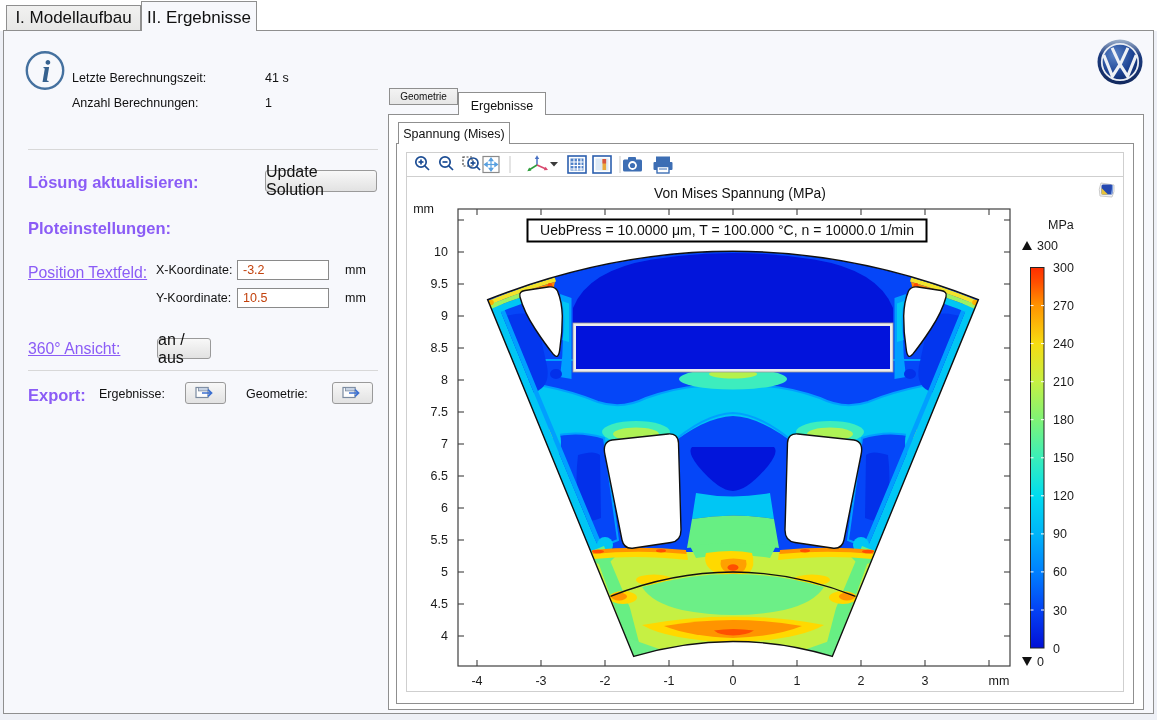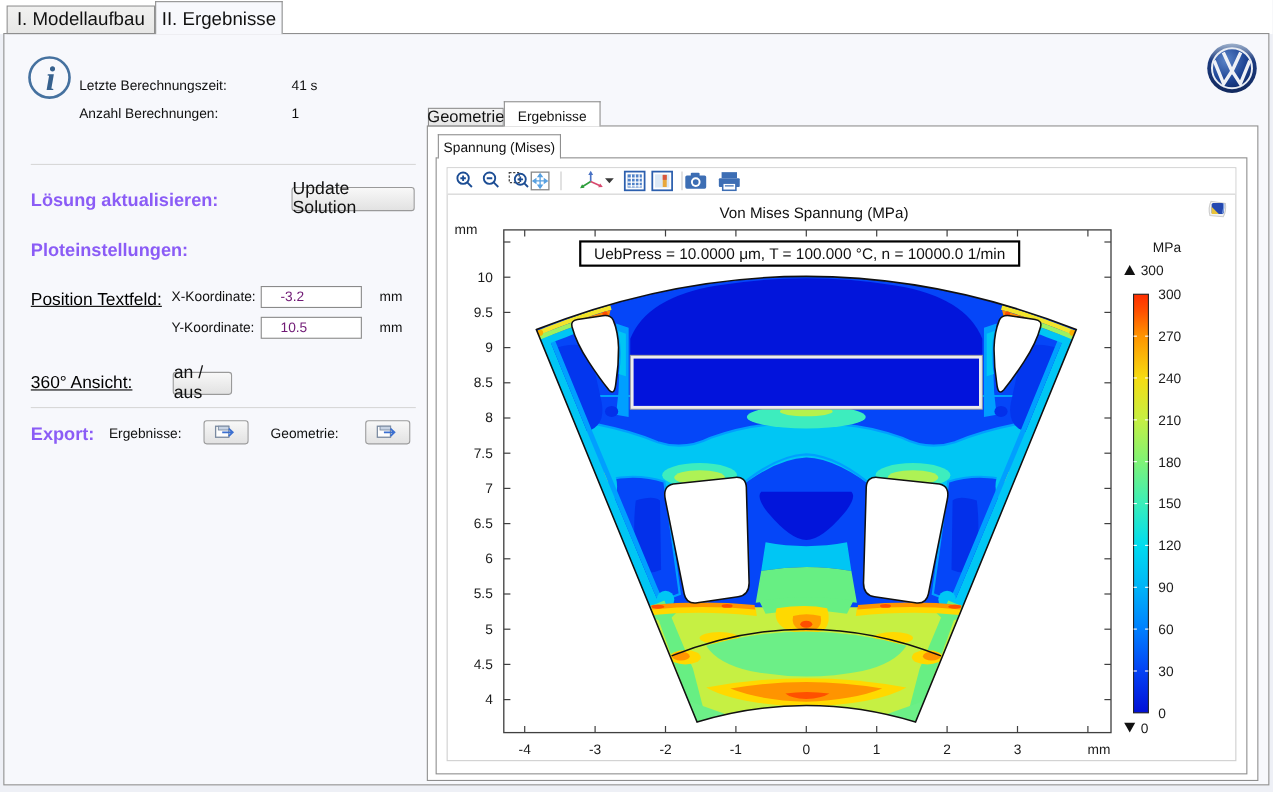--- a/index.html
+++ b/index.html
@@ -3,22 +3,22 @@
 <style>
 *{margin:0;padding:0;box-sizing:border-box}
 html,body{width:1157px;height:720px;background:#eef0f6;font-family:"Liberation Sans",sans-serif;overflow:hidden}
 .abs{position:absolute}
 body{position:relative}
 .toptab{position:absolute;font-weight:normal;font-size:17px;color:#111;display:flex;align-items:center;justify-content:center;border:1px solid #8f8f8f}
 .btn{position:absolute;display:flex;align-items:center;justify-content:center;font-size:16px;color:#111;
  background:linear-gradient(#f8f8f8,#eeeeee 45%,#e2e2e2);border:1px solid #9a9a9a;border-radius:3px}
 .lbl{position:absolute;font-size:12.5px;color:#111;white-space:nowrap}
 .h1{position:absolute;font-size:16.5px;font-weight:bold;color:#8b5cf6;white-space:nowrap}
-.ul{position:absolute;font-size:15.8px;color:#000000;text-decoration:underline;white-space:nowrap}
-.inp{position:absolute;border:1px solid #8a8a8a;background:#fff;font-size:12.5px;color:#701a75;display:flex;align-items:center;padding-left:17px}
+.ul{position:absolute;font-size:15.8px;color:#8b5cf6;text-decoration:underline;white-space:nowrap}
+.inp{position:absolute;border:1px solid #8a8a8a;background:#fff;font-size:12.5px;color:#c2410c;display:flex;align-items:center;padding-left:5px}
 .sep{position:absolute;height:1px;background:#d8d8d8}
 </style></head>
 <body>
 
 <div class="abs" style="left:0;top:0;width:1157px;height:31px;background:#ffffff"></div>
 
 <div class="abs" style="left:3px;top:30px;width:1151px;height:684px;background:#f7f8fc;border:1px solid #8f8f8f"></div>
 
 <div class="toptab" style="left:6px;top:5px;width:135px;height:26px;background:linear-gradient(#f1f1f0,#e7e7e6)">I. Modellaufbau</div>
 <div class="toptab" style="left:141px;top:1px;width:116px;height:30px;background:#f7f8fc;border-bottom:none;align-items:flex-end;padding-bottom:3px">II. Ergebnisse</div>
@@ -77,21 +77,21 @@
   </linearGradient>
  </defs>
  <circle cx="24" cy="24" r="22.5" fill="url(#vwr)"></circle>
  <circle cx="24" cy="24" r="18.2" fill="url(#vwf)" stroke="#e9edf4" stroke-width="1.8"></circle>
  <path d="M 16.1,9.8 L 24,26.8 L 31.9,9.8" fill="none" stroke="#eef1f6" stroke-width="3.1"></path>
  <path d="M 7.8,17.2 L 16.4,38.3 L 24,26.4 L 31.6,38.3 L 40.2,17.2" fill="none" stroke="#eef1f6" stroke-width="3.1"></path>
 </svg>
 
 <div class="abs" style="left:388px;top:114px;width:756px;height:596px;background:#ffffff;border:1px solid #8f8f8f"></div>
 
-<div class="abs" style="left:389px;top:98px;width:69px;height:17px;background:linear-gradient(#f3f3f3,#e6e6e6);border:1px solid #8f8f8f;font-size:15px;color:#111;display:flex;align-items:center;justify-content:center">Geometrie</div>
+<div class="abs" style="left:389px;top:88px;width:69px;height:17px;background:linear-gradient(#f3f3f3,#e6e6e6);border:1px solid #8f8f8f;font-size:10px;color:#111;display:flex;align-items:center;justify-content:center">Geometrie</div>
 <div class="abs" style="left:458px;top:92px;width:88px;height:23px;background:#ffffff;border:1px solid #8f8f8f;border-bottom:none;font-size:12.5px;color:#111;display:flex;align-items:flex-end;justify-content:center;padding-bottom:2px">Ergebnisse</div>
 
 <div class="abs" style="left:396px;top:143px;width:738px;height:561px;background:#ffffff;border:1px solid #8f8f8f"></div>
 
 <div class="abs" style="left:398px;top:122px;width:112px;height:22px;background:#ffffff;border:1px solid #8f8f8f;border-bottom:none;font-size:12.5px;color:#111;display:flex;align-items:center;justify-content:center">Spannung (Mises)</div>
 <div class="abs" style="left:399px;top:143px;width:110px;height:2px;background:#ffffff"></div>
 
 <div class="abs" style="left:406px;top:152px;width:718px;height:540px;background:#ffffff;border:1px solid #cfcfcf"></div>
 
 <div class="abs" style="left:407px;top:153px;width:716px;height:24px;background:#ffffff;border-bottom:1px solid #cfcfcf"></div>

